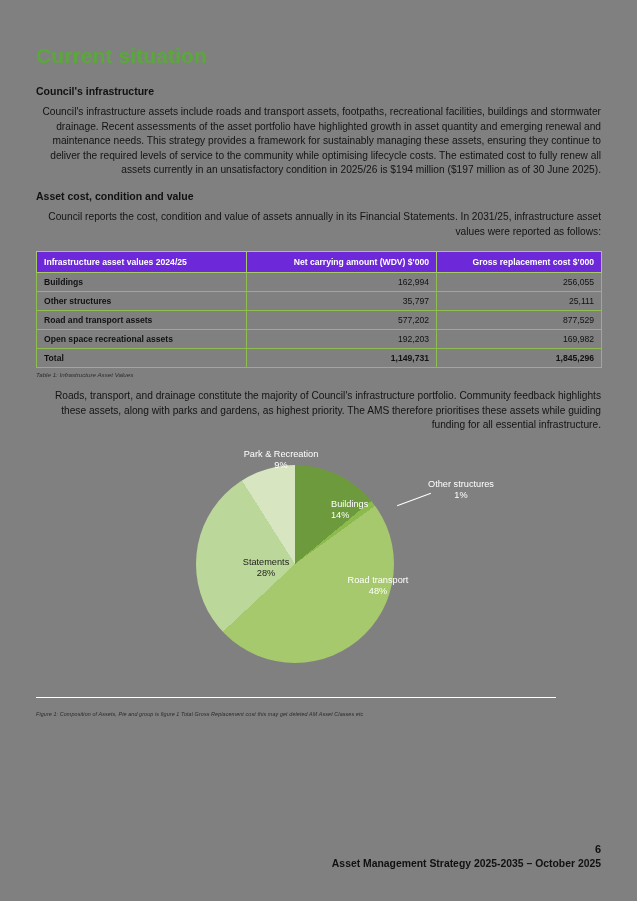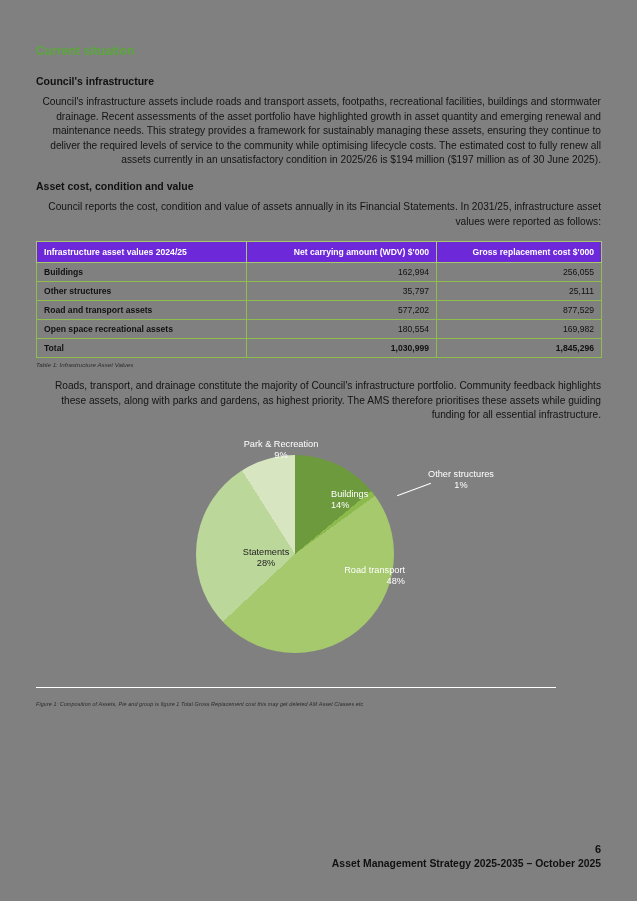--- a/index.html
+++ b/index.html
@@ -22,21 +22,21 @@
     height: 901px;
     background: #808080;
   }
   .content {
     position: absolute;
     left: 36px;
     top: 44px;
     width: 565px;
   }
   h1.section-title {
-    font-size: 12px;
+    font-size: 21px;
     font-weight: bold;
     color: #5aa83a;
     margin: 0 0 17px 0;
     letter-spacing: 0.1px;
   }
   h2.sub-title {
     font-size: 10.5px;
     font-weight: bold;
     color: #111;
     margin: 0 0 8px 0;
@@ -121,21 +121,21 @@
     line-height: 11.5px;
     text-align: center;
     white-space: nowrap;
   }
   .pie-label.inside { color: #ffffff; }
   .pie-label.outside { color: #ffffff; }
   .lbl-parks   { left: 185px; top: 2px;   width: 120px; }
   .lbl-other   { left: 370px; top: 32px;  width: 110px; }
   .lbl-build   { left: 295px; top: 52px;  width: 70px;  text-align: left; }
   .lbl-storm   { left: 190px; top: 110px; width: 80px;  color:#1d1d1d; }
-  .lbl-road    { left: 279px; top: 128px; width: 90px;  text-align: right; }
+  .lbl-road    { left: 297px; top: 128px; width: 90px;  text-align: center; }
 
   .leader {
     position: absolute;
     background: #ffffff;
   }
 
   .divider-line {
     width: 520px;
     height: 1.5px;
     background: #ffffff;
@@ -206,26 +206,26 @@
           <td>35,797</td>
           <td>25,111</td>
         </tr>
         <tr>
           <td class="label-cell">Road and transport assets</td>
           <td>577,202</td>
           <td>877,529</td>
         </tr>
         <tr>
           <td class="label-cell">Open space recreational assets</td>
-          <td>180,554</td>
+          <td>192,203</td>
           <td>169,982</td>
         </tr>
         <tr class="total-row">
           <td class="label-cell">Total</td>
-          <td>1,030,999</td>
+          <td>1,149,731</td>
           <td>1,845,296</td>
         </tr>
       </tbody>
     </table>
 
     <div class="table-caption">Table 1: Infrastructure Asset Values</div>
 
     <p class="body-text">Roads, transport, and drainage constitute the majority of Council's infrastructure portfolio. Community feedback highlights these assets, along with parks and gardens, as highest priority. The AMS therefore prioritises these assets while guiding funding for all essential infrastructure.</p>
 
     <div class="chart-area">

